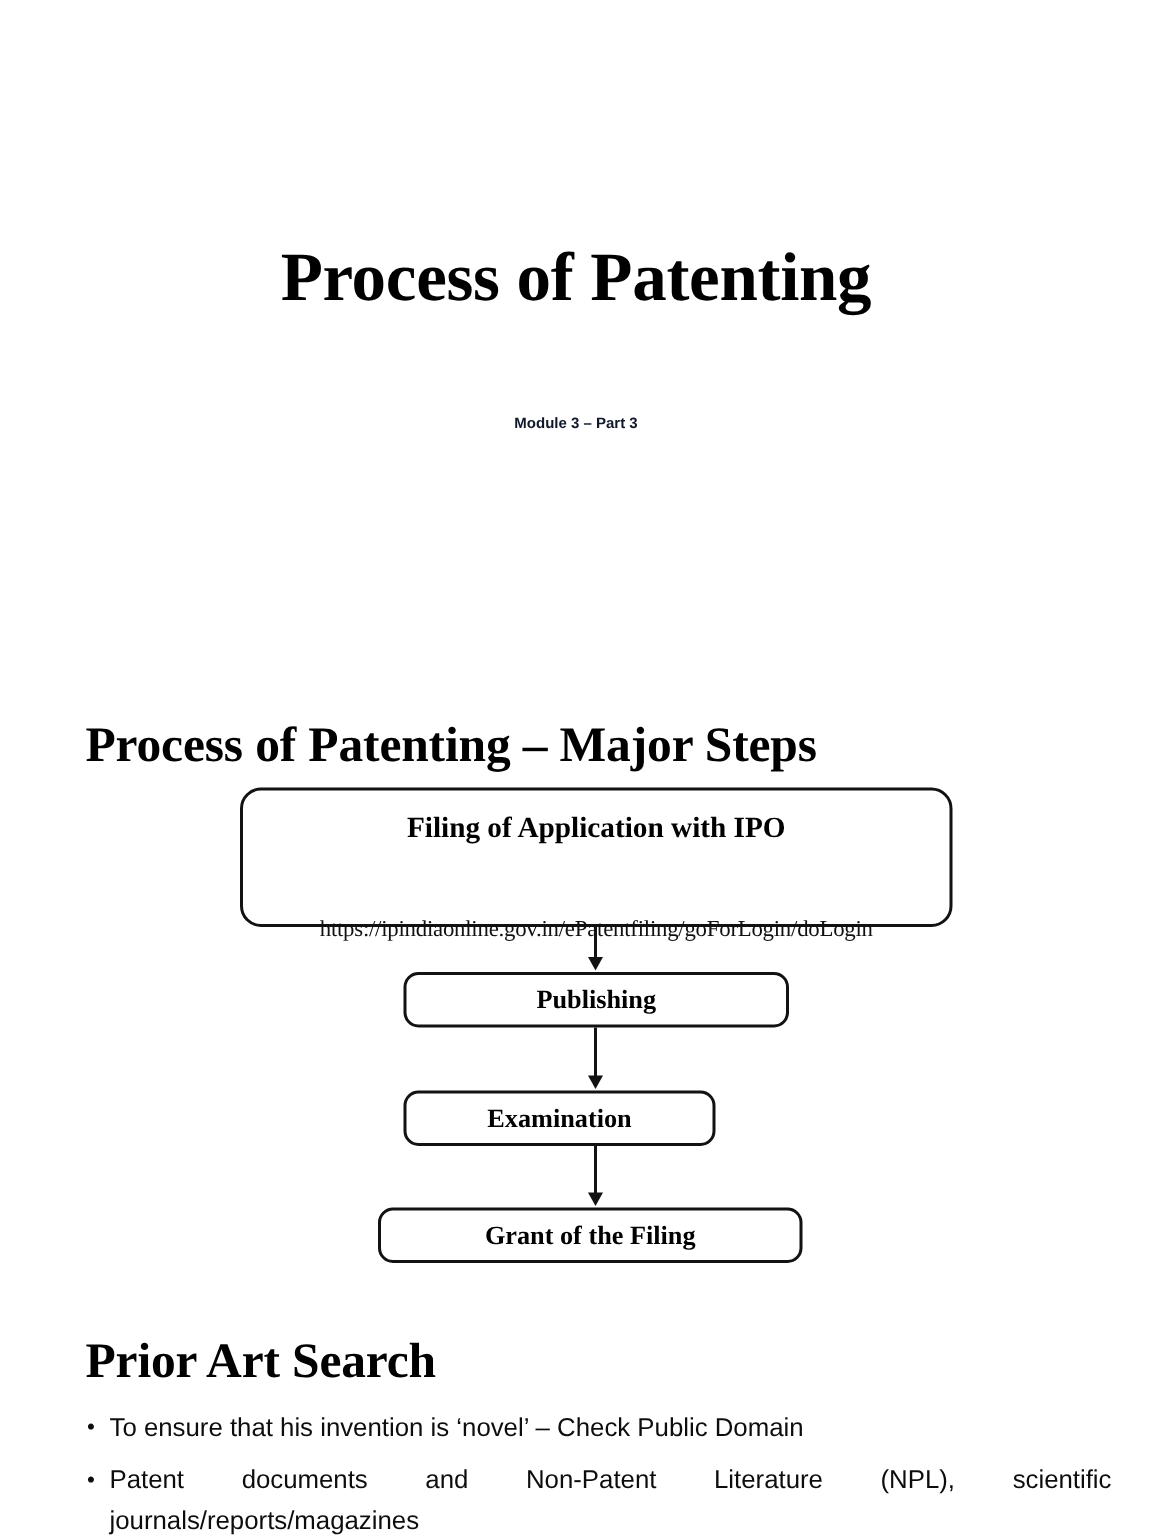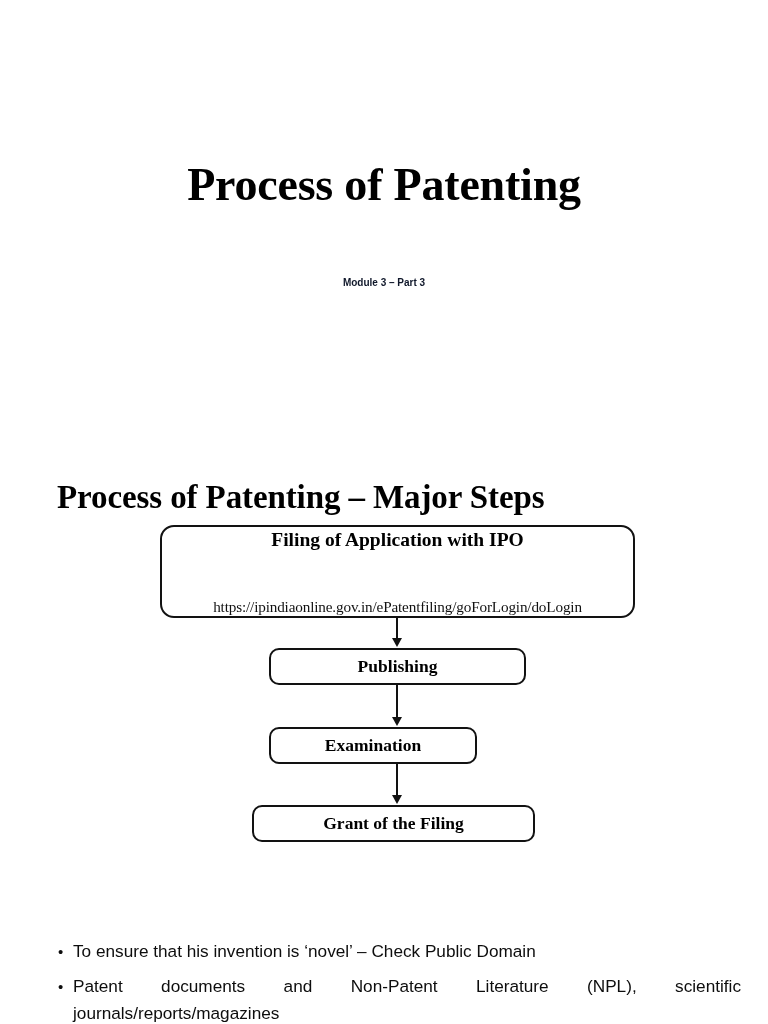--- a/index.html
+++ b/index.html
@@ -97,20 +97,21 @@
     margin-top: 44px;
   }
 
   
   #node-filing {
     left: 160px;
     top: 525px;
     width: 475px;
     height: 93px;
     border-radius: 14px;
+    padding-top: 13px;
   }
   #node-filing .node-title {
     font-size: 19.5px;
     line-height: 25px;
   }
   #node-filing .node-url {
     font-size: 15.2px;
     line-height: 22px;
     letter-spacing: -0.15px;
   }
@@ -244,20 +245,21 @@
       <div class="stem"></div>
       <div class="head"></div>
     </div>
 
     <div class="flow-node compact" id="node-grant">
       <span class="node-title">Grant of the Filing</span>
     </div>
 
   </div>
 
+  <div class="section-heading prior-art">Prior Art Search</div>
 
   <div class="bullet-list">
 
     <div class="bullet-item">
       <span class="dot">•</span>
       <span class="text-body">To ensure that his invention is ‘novel’ – Check Public Domain</span>
     </div>
 
     <div class="bullet-item justified">
       <span class="dot">•</span>

